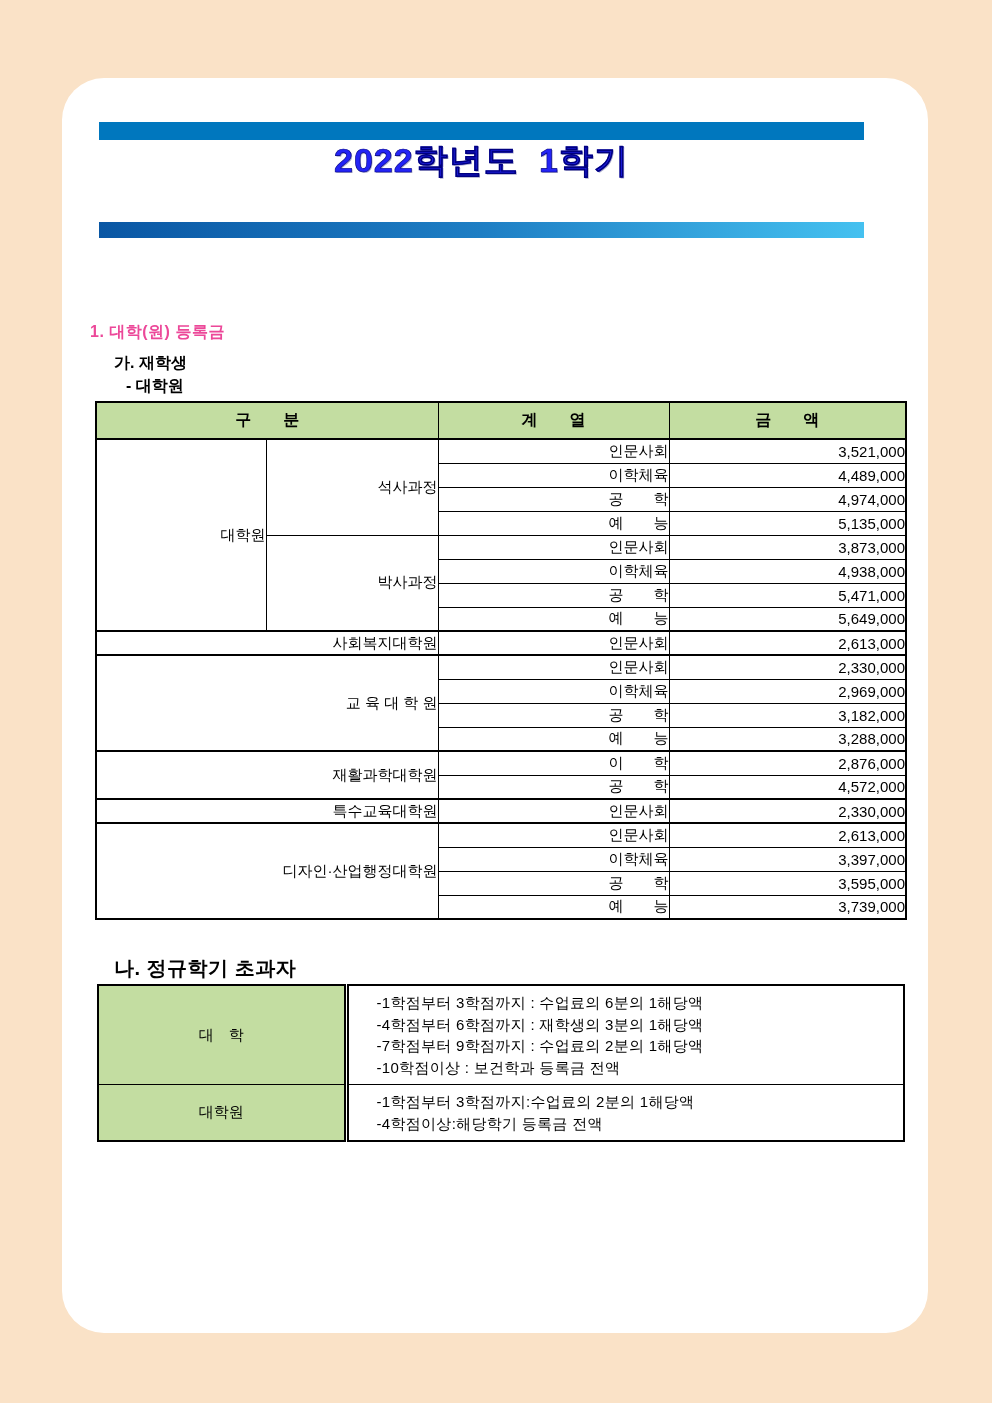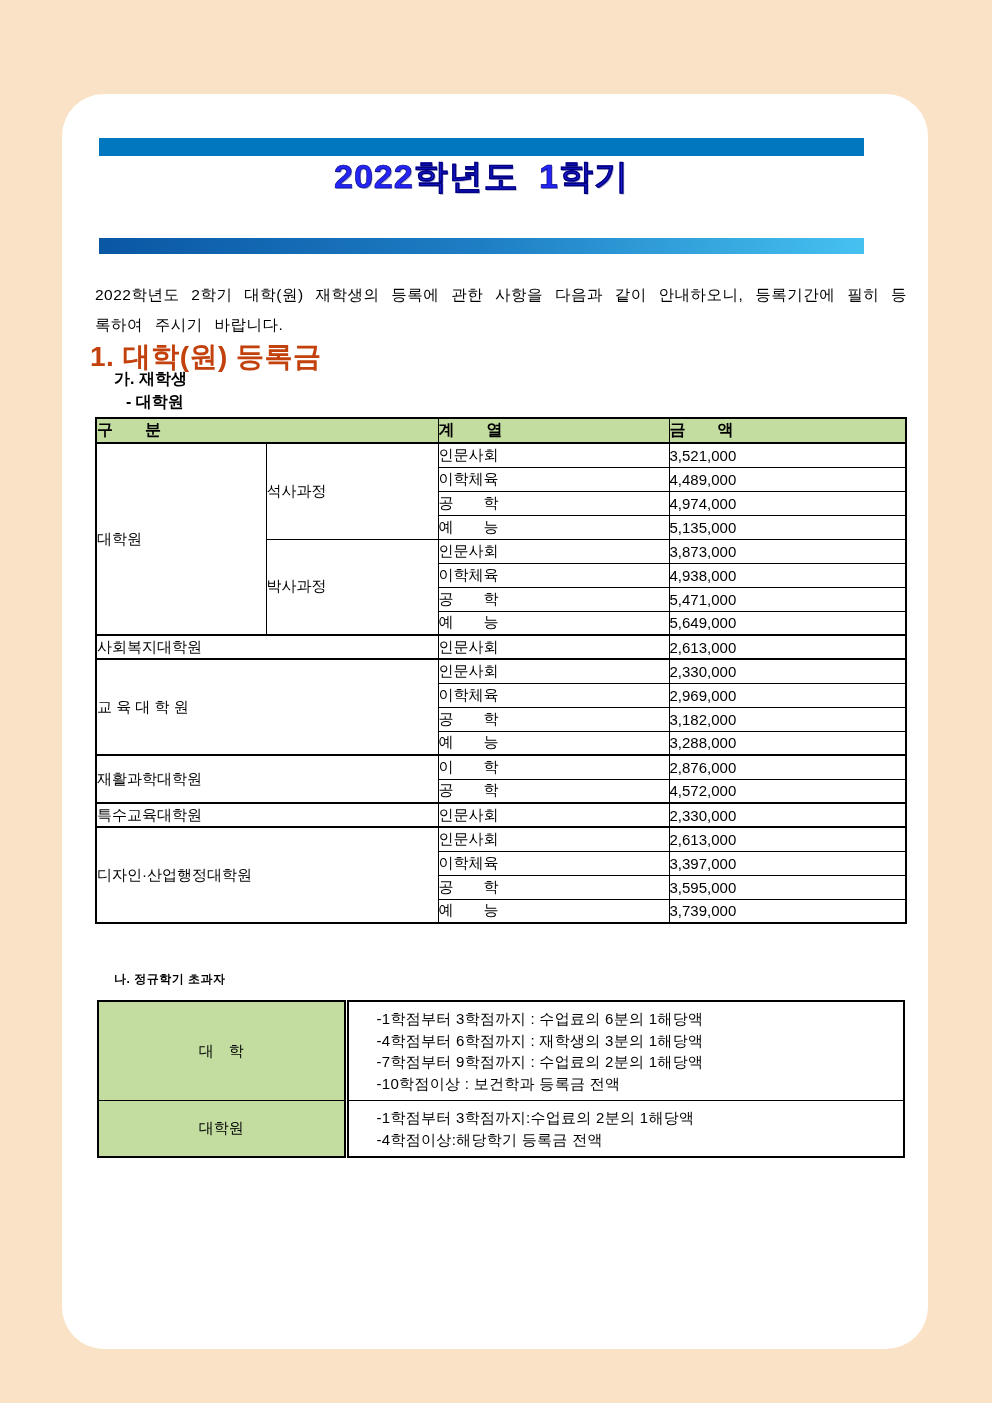--- a/index.html
+++ b/index.html
@@ -9,21 +9,20 @@
     font-family: "Liberation Sans", "DejaVu Sans", sans-serif;
     color: #000;
     position: relative;
   }
   .card {
     position: absolute;
     left: 62px; top: 78px;
     width: 866px; height: 1255px;
     background: #ffffff;
     border-radius: 42px;
-    margin-top: 16px;
   }
   .bar-top {
     position: absolute;
     left: 37px; top: 44px;
     width: 765px; height: 18px;
     background: #0077be;
   }
   .doc-title {
     position: absolute;
     left: 37px; top: 62px;
@@ -50,23 +49,23 @@
     width: 812px;
     font-size: 15.5px;
     line-height: 30px;
     text-align: justify;
     word-spacing: 7px;
     letter-spacing: 0.5px;
   }
   .h1 {
     position: absolute;
     left: 28px; top: 244px;
-    font-size: 28px;
-    font-weight: bold;
-    color: #c2410c;
+    font-size: 16px;
+    font-weight: bold;
+    color: #ec4899;
     letter-spacing: 0.5px;
   }
   .h2a {
     position: absolute;
     left: 52px; top: 275px;
     font-size: 16px;
     font-weight: bold;
   }
   .h2dash {
     position: absolute;
@@ -79,29 +78,29 @@
     position: absolute;
     left: 33px; top: 323px;
     width: 810px;
     border: 2px solid #000;
     font-size: 15px;
   }
   .t1 th {
     background: #c3dda1;
     border: 1px solid #000;
     border-bottom: 2px solid #000;
-    height: 25px;
-    font-weight: bold;
-    font-size: 16px;
-    text-align: left;
+    height: 37px;
+    font-weight: bold;
+    font-size: 16px;
+    text-align: center;
   }
   .t1 td {
     border: 1px solid #000;
     height: 24px;
-    text-align: left;
+    text-align: right;
     vertical-align: middle;
     white-space: pre;
     overflow: hidden;
   }
   .t1 tr.sec > td { border-top: 2px solid #000; }
   .t2 {
     position: absolute;
     left: 35px; top: 906px;
     width: 808px;
     border: 2px solid #000;
@@ -123,39 +122,38 @@
   .note {
     position: absolute;
     left: 28px; top: 834px;
     width: 815px;
     font-size: 15.5px;
     word-spacing: 5px;
   }
   .h2b {
     position: absolute;
     left: 52px; top: 877px;
-    font-size: 12px;
+    font-size: 20px;
     font-weight: bold;
     letter-spacing: 0.5px;
   }
 </style>
 </head>
 <body>
 
 <div class="card">
 
   <div class="bar-top"></div>
 
   <div class="doc-title">
     <div>2022학년도 1학기</div>
   </div>
 
   <div class="bar-gradient"></div>
 
-  <p class="intro">2022학년도 2학기 대학(원) 재학생의 등록에 관한 사항을 다음과 같이 안내하오니, 등록기간에 필히 등록하여 주시기 바랍니다.</p>
 
   <div class="h1">1. 대학(원) 등록금</div>
   <div class="h2a">가. 재학생</div>
   <div class="h2dash">- 대학원</div>
 
   <table class="t1">
     <colgroup>
       <col style="width:170px">
         <col style="width:172px">
         <col style="width:231px">

